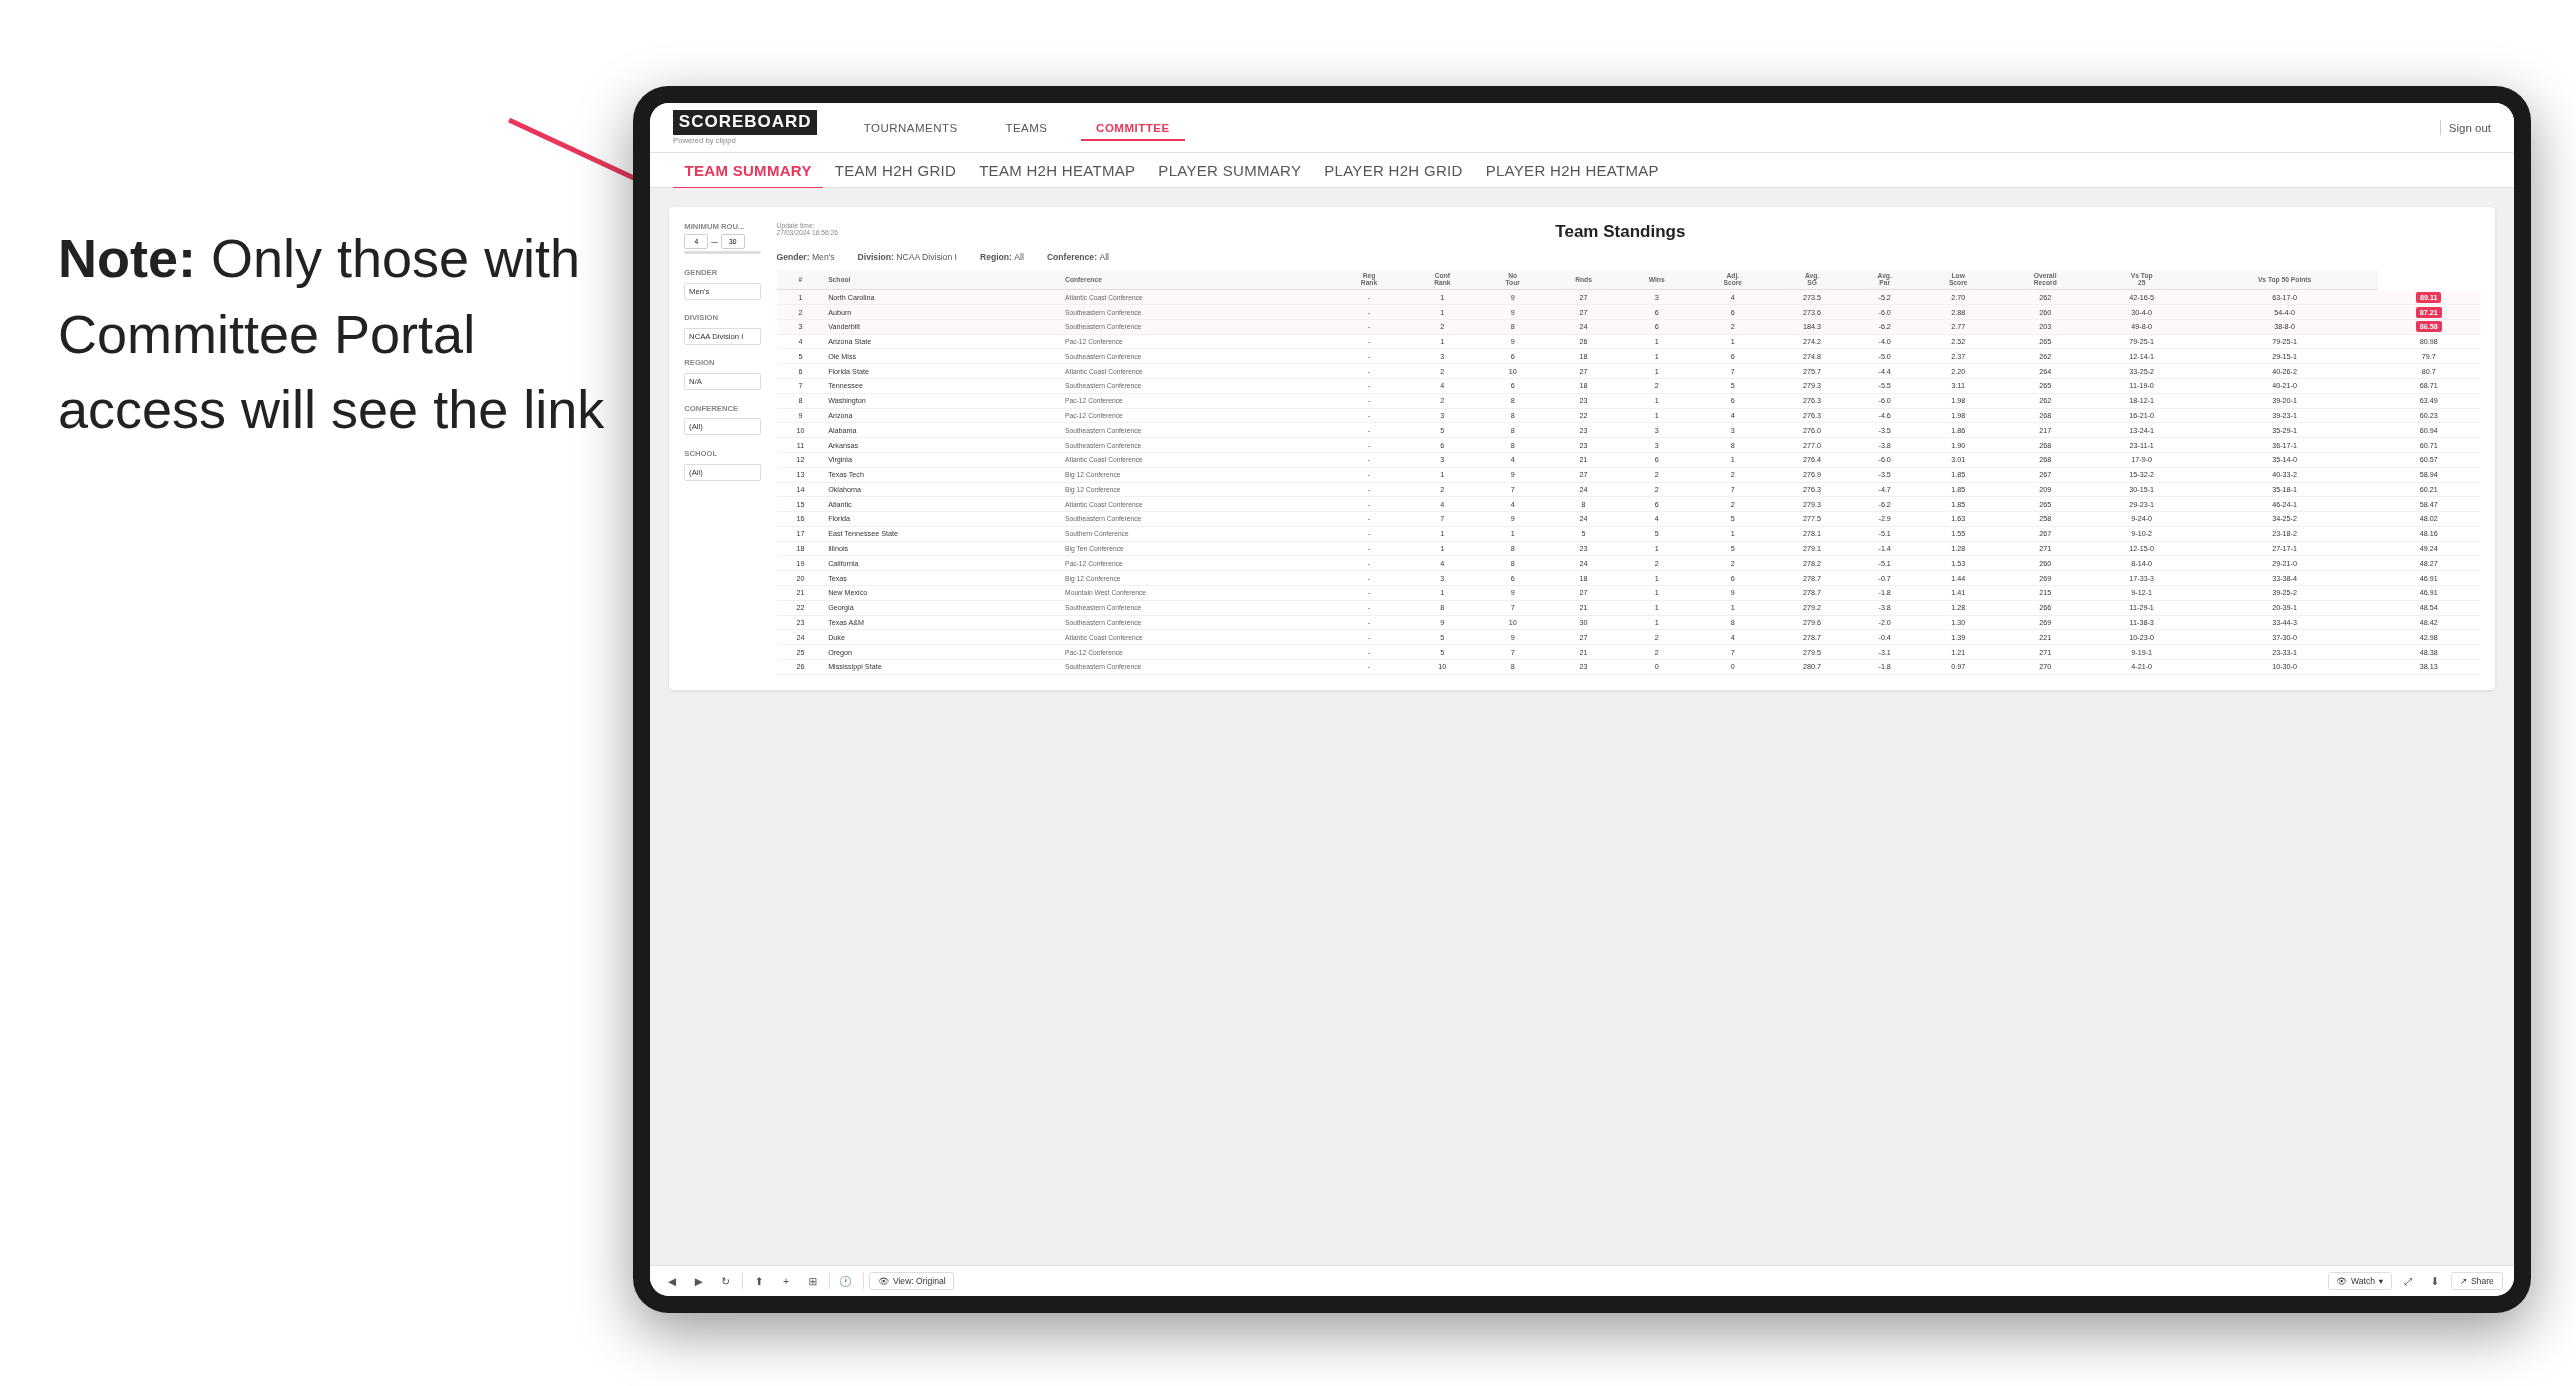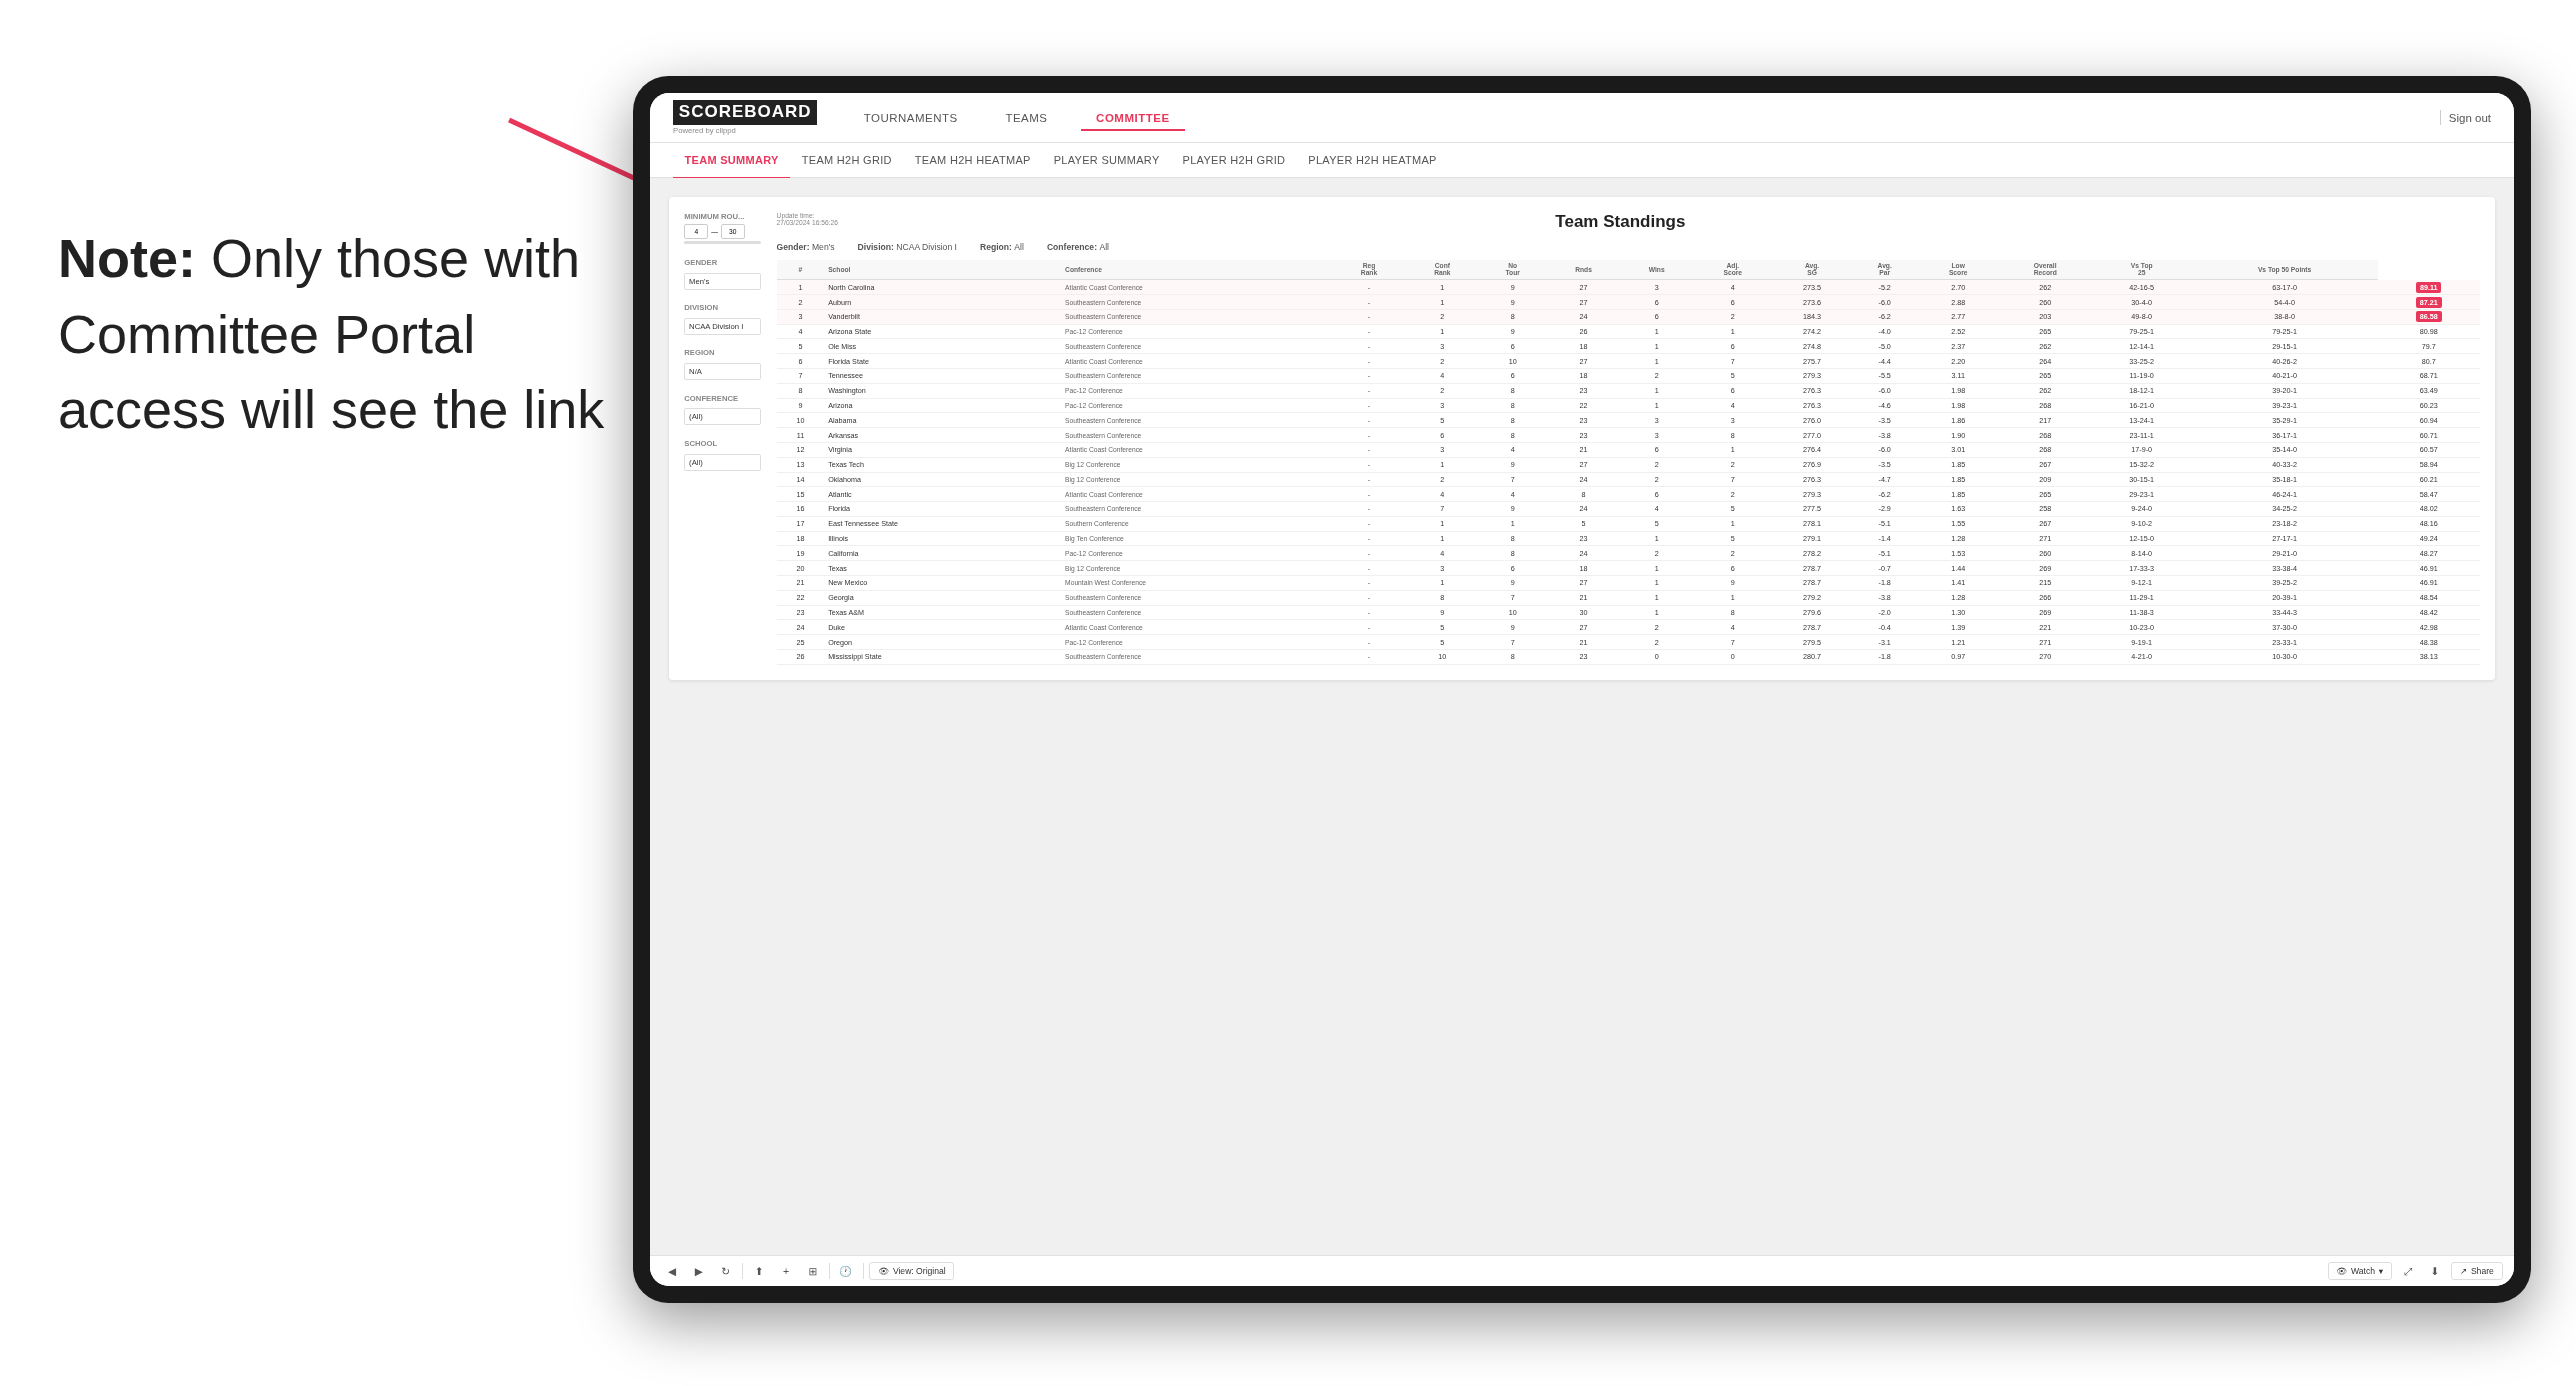--- a/index.html
+++ b/index.html
@@ -51,21 +51,21 @@
       top: 105px;
       left: 460px;
       width: 403px;
       height: 192px;
       pointer-events: none;
     }
 
     
     .tablet {
       position: absolute;
-      top: 76px;
+      top: 86px;
       left: 633px;
       width: 1898px;
       height: 1227px;
       background: #1a1a1a;
       border-radius: 35px;
       padding: 17px;
       box-shadow: 0 19px 58px rgba(0,0,0,0.4);
     }
 
     .tablet-screen {
@@ -156,21 +156,21 @@
       border-bottom: 1.9px solid #e0e0e0;
       padding: 0 23px;
       display: flex;
       align-items: center;
       height: 35px;
       flex-shrink: 0;
     }
 
     .sub-nav-item {
       padding: 0 11.5px;
-      font-size: 11px;
+      font-size: 15px;
       color: #555;
       cursor: pointer;
       height: 100%;
       display: flex;
       align-items: center;
       border-bottom: 1.9px solid transparent;
       margin-bottom: -1.9px;
       text-transform: uppercase;
       letter-spacing: 0.3px;
     }

